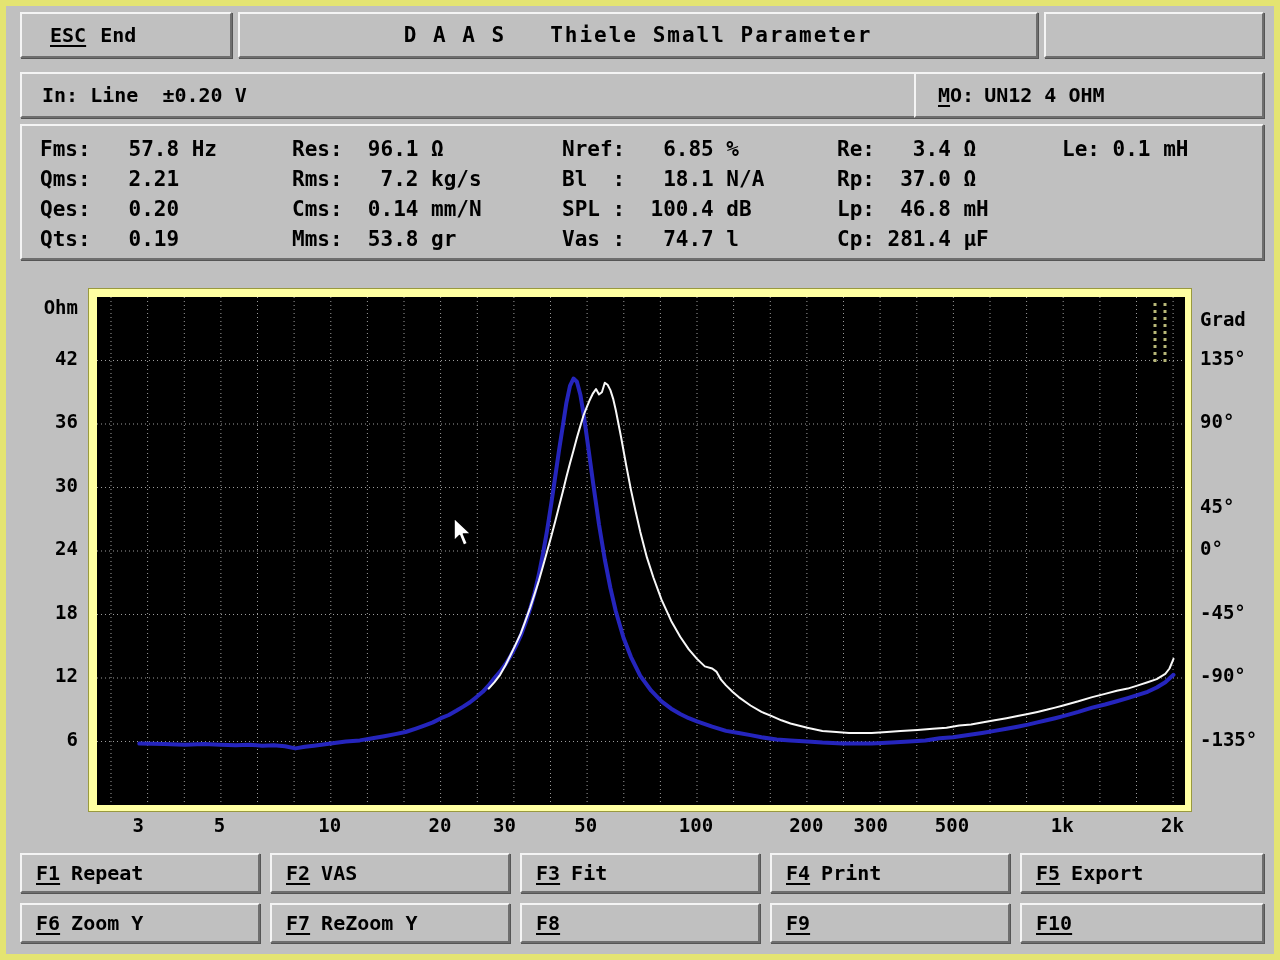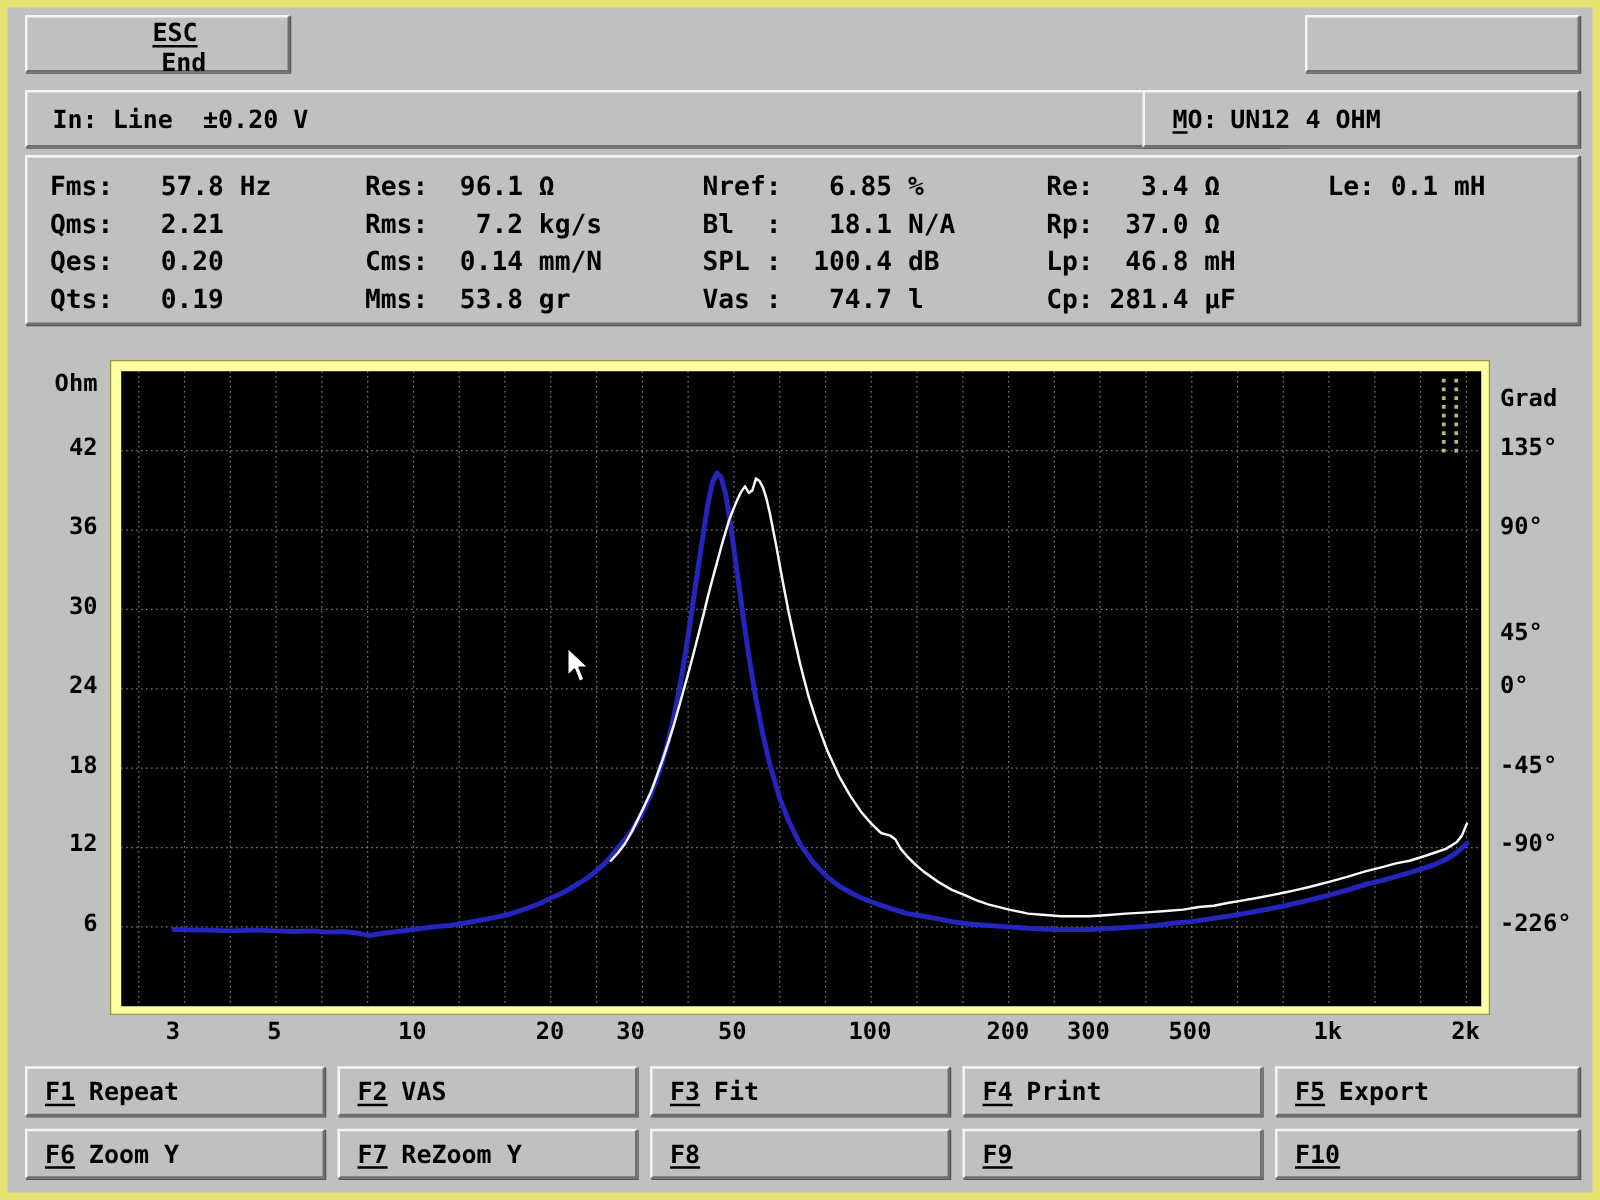--- a/index.html
+++ b/index.html
@@ -12,21 +12,21 @@
   .box3d {
     position:absolute; background:#c0c0c0;
     border:2px solid;
     border-color:#f4f4f4 #6e6e6e #6e6e6e #f4f4f4;
     box-shadow:1px 1px 0 #555;
   }
   .flexbox { display:flex; align-items:center; white-space:pre; }
   .txt { font-weight:bold; font-size:20px; white-space:pre; }
   .ul { text-decoration:underline; text-underline-offset:3px; }
   
-  .esc-btn   { left:14px;  top:6px; width:212px; height:46px; padding-left:28px;flex-direction:column; }
+  .esc-btn   { left:14px;  top:6px; width:212px; height:46px; padding-left:28px; }
   .title-bar { left:232px; top:6px; width:800px; height:46px; justify-content:center; }
   .title-txt { font-weight:bold; font-size:21px; letter-spacing:2px; white-space:pre; }
   .blank-btn { left:1038px; top:6px; width:220px; height:46px; }
   
   .input-panel { left:14px;  top:66px; width:1004px; height:46px; padding-left:20px; }
   .mo-panel    { left:908px; top:66px; width:350px; height:46px; padding-left:22px; }
   
   .params { left:14px; top:118px; width:1244px; height:136px; padding:8px 0 0 18px; }
   .param-row { display:grid; grid-template-columns:252px 270px 275px 225px 1fr; }
   .param-cell { white-space:pre; font-weight:bold; font-size:21px; line-height:30px; }
@@ -52,20 +52,23 @@
   .cursor { position:absolute; left:446px; top:511px; width:26px; height:34px; z-index:9; }
 </style>
 </head>
 <body>
 
 <div class="screen">
 
   <div class="box3d flexbox esc-btn">
     <span class="txt ul">ESC</span><span class="txt">End</span>
   </div>
+  <div class="box3d flexbox title-bar">
+    <span class="title-txt">D A A S   Thiele Small Parameter</span>
+  </div>
   <div class="box3d blank-btn"></div>
 
   <div class="box3d flexbox input-panel">
     <span class="txt">In: Line  ±0.20 V</span>
   </div>
   <div class="box3d flexbox mo-panel">
     <span class="txt ul">M</span><span class="txt">O:</span><span class="txt mo-val">UN12 4 OHM</span>
   </div>
 
   <div class="box3d params">
@@ -101,21 +104,21 @@
     <span id="left-ticks-anchor"></span>
   <span class="ytick" style="top: 58.5px;">42</span><span class="ytick" style="top: 122px;">36</span><span class="ytick" style="top: 185.5px;">30</span><span class="ytick" style="top: 249px;">24</span><span class="ytick" style="top: 312.5px;">18</span><span class="ytick" style="top: 376px;">12</span><span class="ytick" style="top: 439.5px;">6</span></div>
   <div class="axis-right">
     <span class="axis-title">Grad</span>
   <span class="ytick-r" style="top: 58.5px;">135°</span>
       <span class="ytick-r" style="top: 122px;">90°</span>
       <span class="ytick-r" style="top: 185.5px; margin-top: 21px;">45°</span>
       <span class="ytick-r" style="top: 249px;">0°</span>
       <span class="ytick-r" style="top: 312.5px;">-45°</span>
       <span class="ytick-r" style="top: 376px;">-90°</span>
-      <span class="ytick-r" style="top: 439.5px;">-226°</span>
+      <span class="ytick-r" style="top: 439.5px;">-135°</span>
     </div>
 
   <div class="chart-frame">
     <div class="plot">
       <svg id="plot-svg" viewBox="0 0 1088 508" preserveAspectRatio="none">
           <line x1="14.0" y1="0" x2="14.0" y2="508" stroke="#9c9c9c" stroke-width="1" stroke-dasharray="1 3"></line>
           <line x1="50.6" y1="0" x2="50.6" y2="508" stroke="#9c9c9c" stroke-width="1" stroke-dasharray="1 3"></line>
           <line x1="87.3" y1="0" x2="87.3" y2="508" stroke="#9c9c9c" stroke-width="1" stroke-dasharray="1 3"></line>
           <line x1="123.9" y1="0" x2="123.9" y2="508" stroke="#9c9c9c" stroke-width="1" stroke-dasharray="1 3"></line>
           <line x1="160.5" y1="0" x2="160.5" y2="508" stroke="#9c9c9c" stroke-width="1" stroke-dasharray="1 3"></line>

